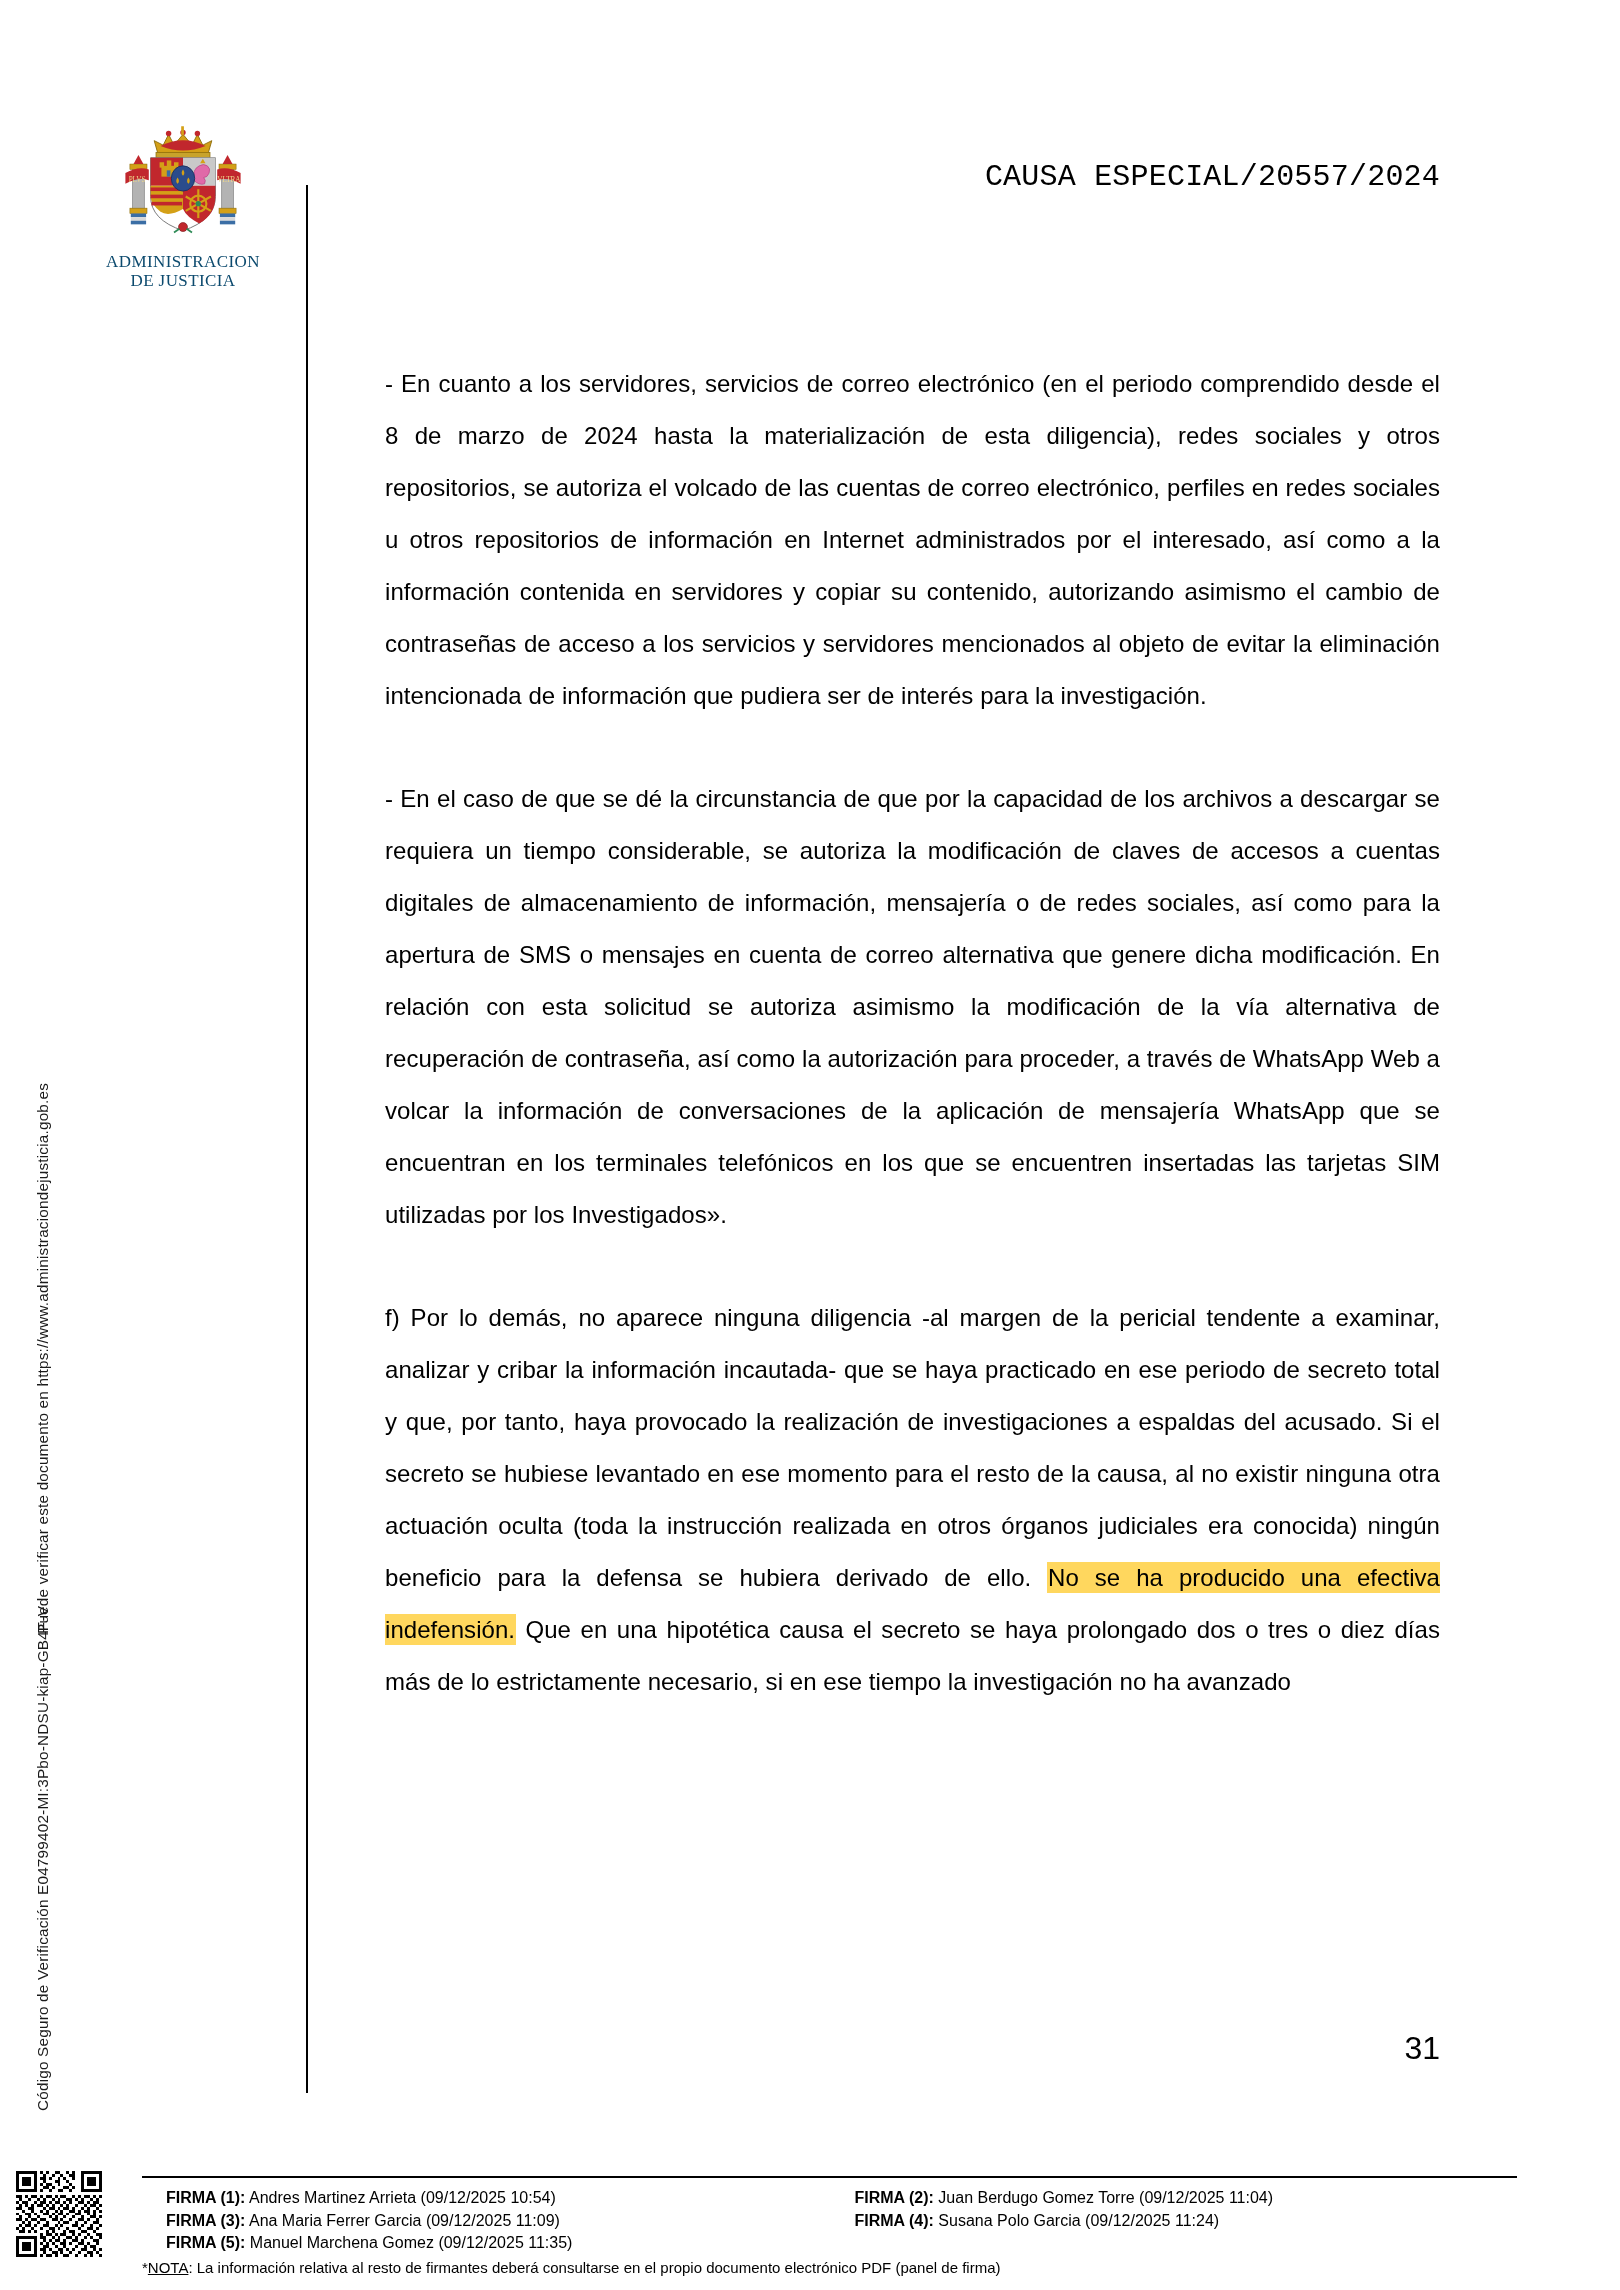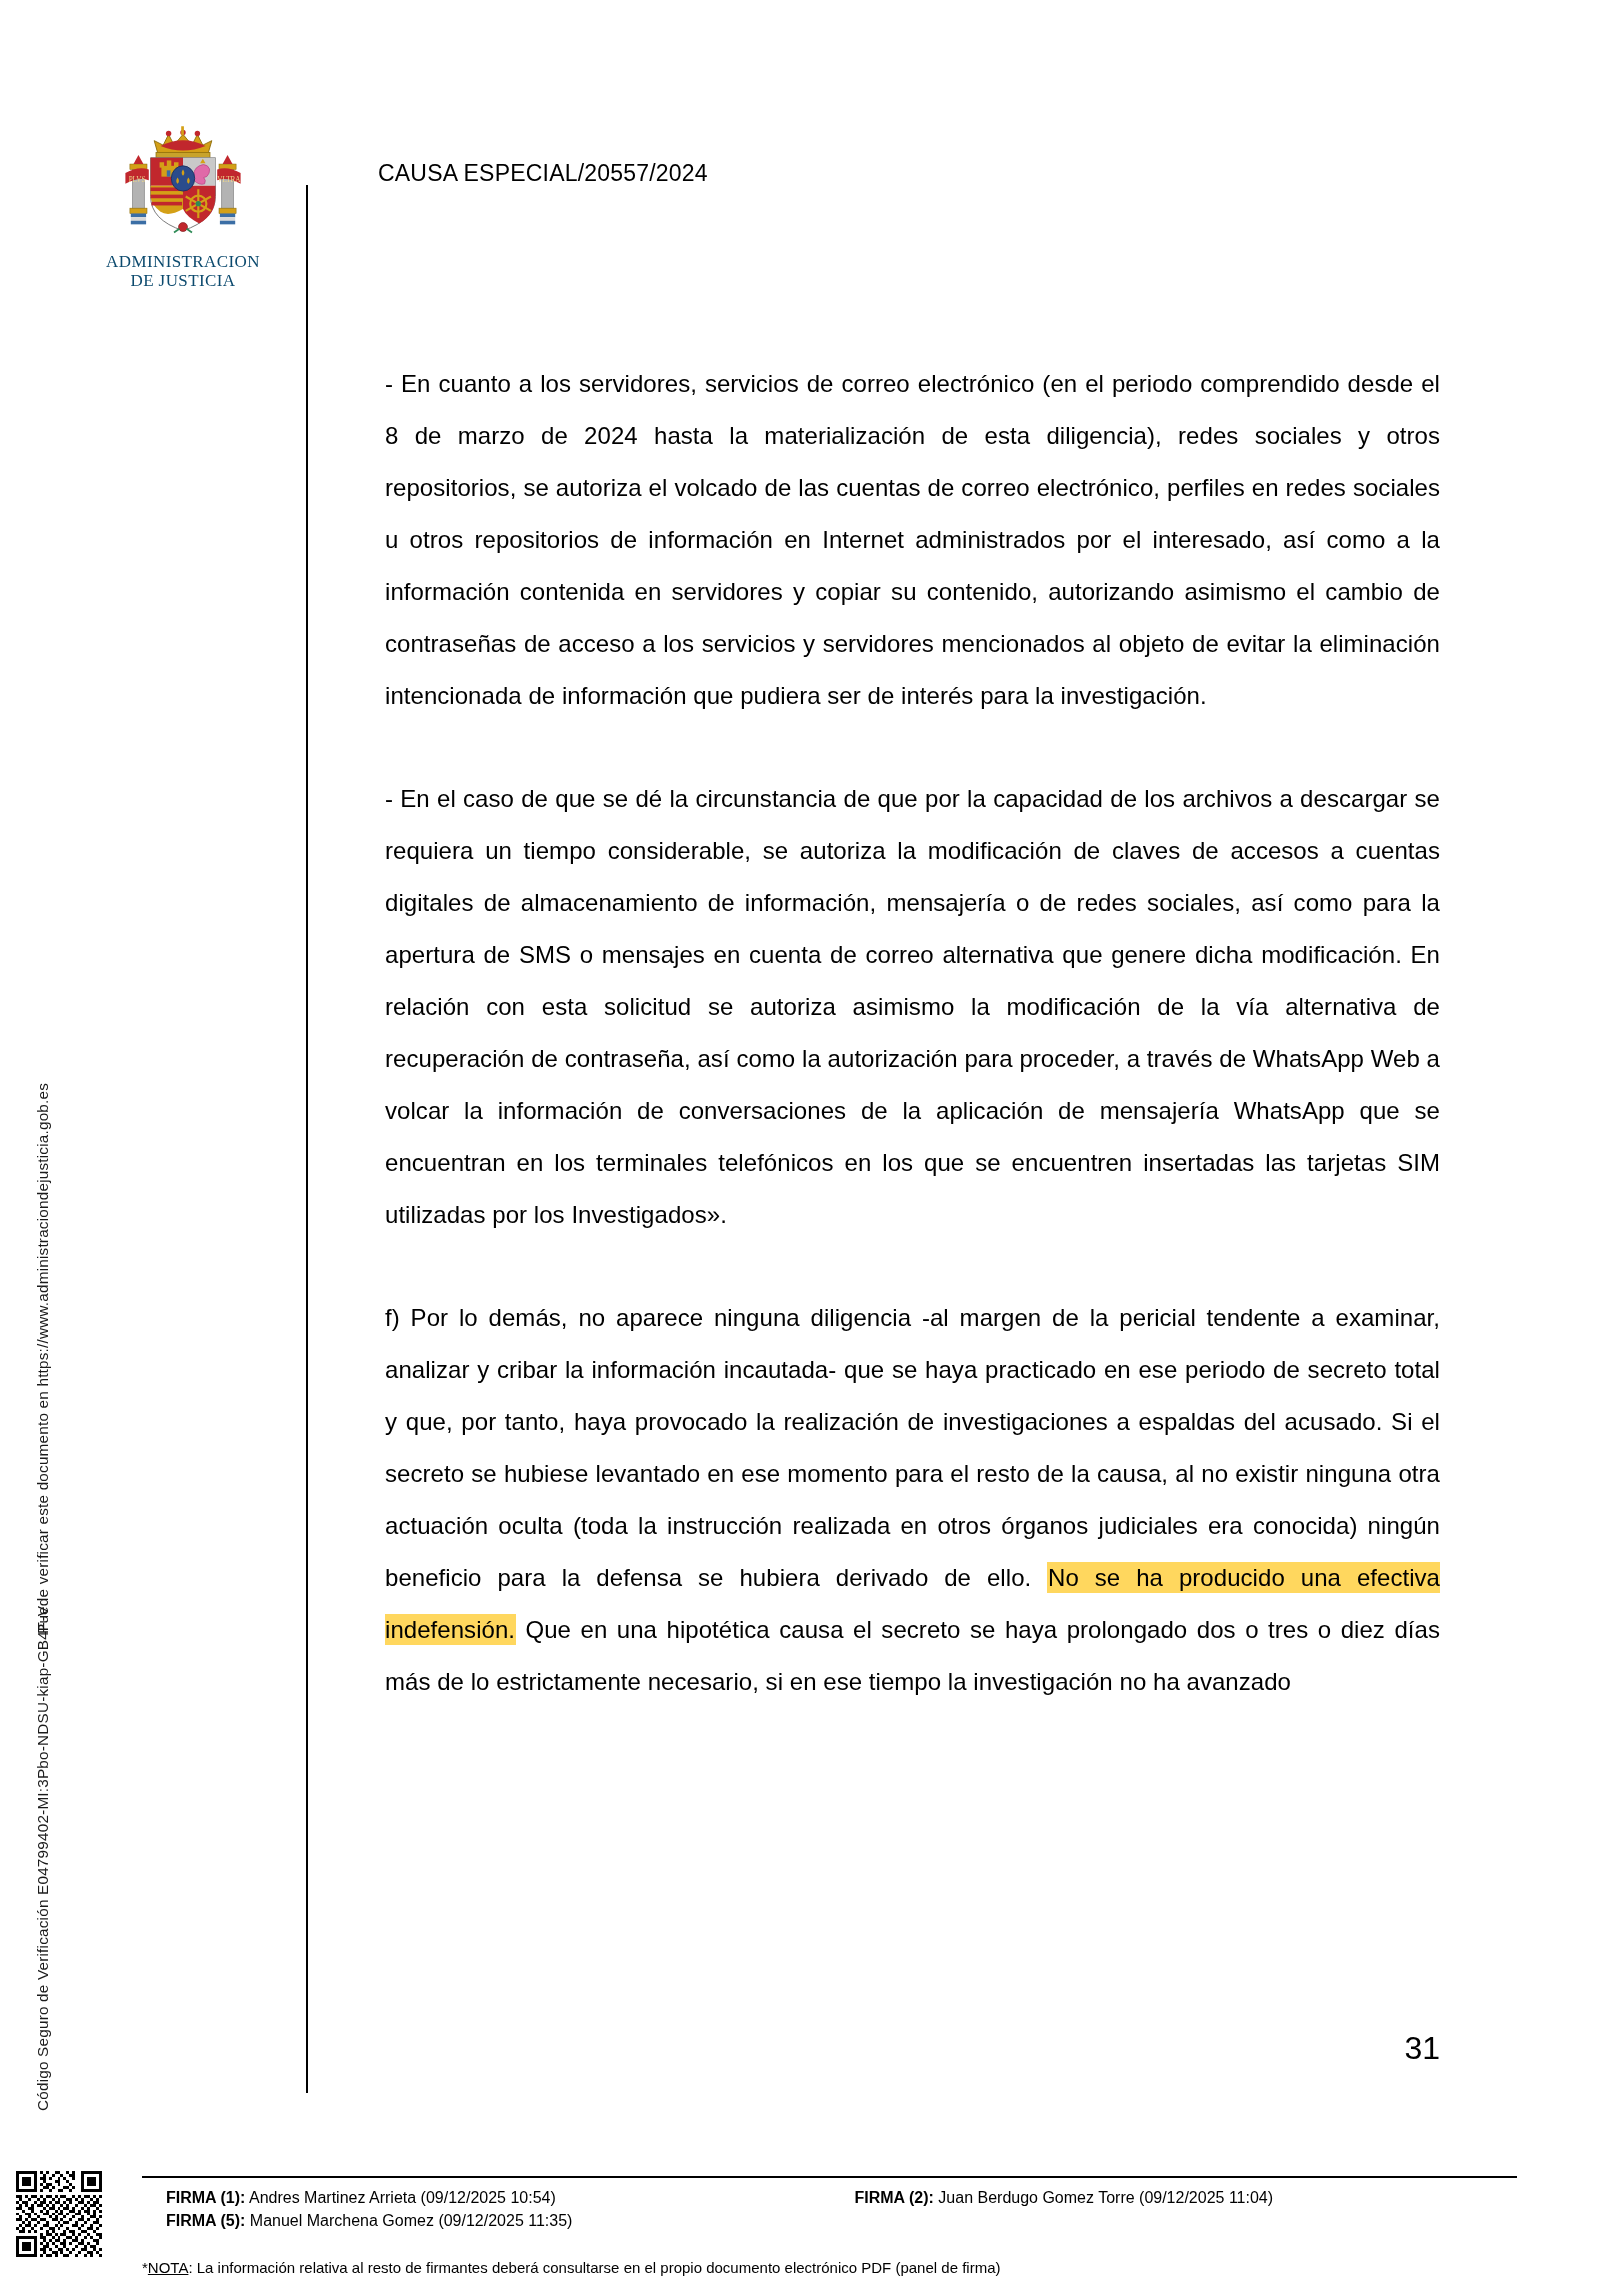--- a/index.html
+++ b/index.html
@@ -70,22 +70,24 @@
     height: 1908px;
     background: #000000;
   }
 
   
   .doc-header {
     position: absolute;
     left: 378px;
     top: 160px;
     width: 1062px;
-    font-size: 23px;
+    text-align: right;
+    font-size: 30px;
     letter-spacing: 0.2px;
+    font-family: Liberation Mono, monospace;
   }
 
   
   .body-col {
     position: absolute;
     left: 385px;
     top: 358px;
     width: 1055px;
   }
   .para {
@@ -519,20 +521,24 @@
           <rect x="28" y="28" width="1" height="1"></rect>
       </g>
     </svg>
 
     <div class="sig-grid">
       <div class="sig-row">
         <div class="sig-cell"><span class="sig-label">FIRMA (1):</span> <span>Andres Martinez Arrieta (09/12/2025 10:54)</span></div>
         <div class="sig-cell"><span class="sig-label">FIRMA (2):</span> <span>Juan Berdugo Gomez Torre (09/12/2025 11:04)</span></div>
       </div>
       <div class="sig-row">
+        <div class="sig-cell"><span class="sig-label">FIRMA (3):</span> <span>Ana Maria Ferrer Garcia (09/12/2025 11:09)</span></div>
+        <div class="sig-cell"><span class="sig-label">FIRMA (4):</span> <span>Susana Polo Garcia (09/12/2025 11:24)</span></div>
+      </div>
+      <div class="sig-row">
         <div class="sig-cell"><span class="sig-label">FIRMA (5):</span> <span>Manuel Marchena Gomez (09/12/2025 11:35)</span></div>
       </div>
     </div>
 
     <div class="nota"><span>*</span><u>NOTA</u><span>: La información relativa al resto de firmantes deberá consultarse en el propio documento electrónico PDF (panel de firma)</span></div>
   </div>
 
 </div>
 
 

